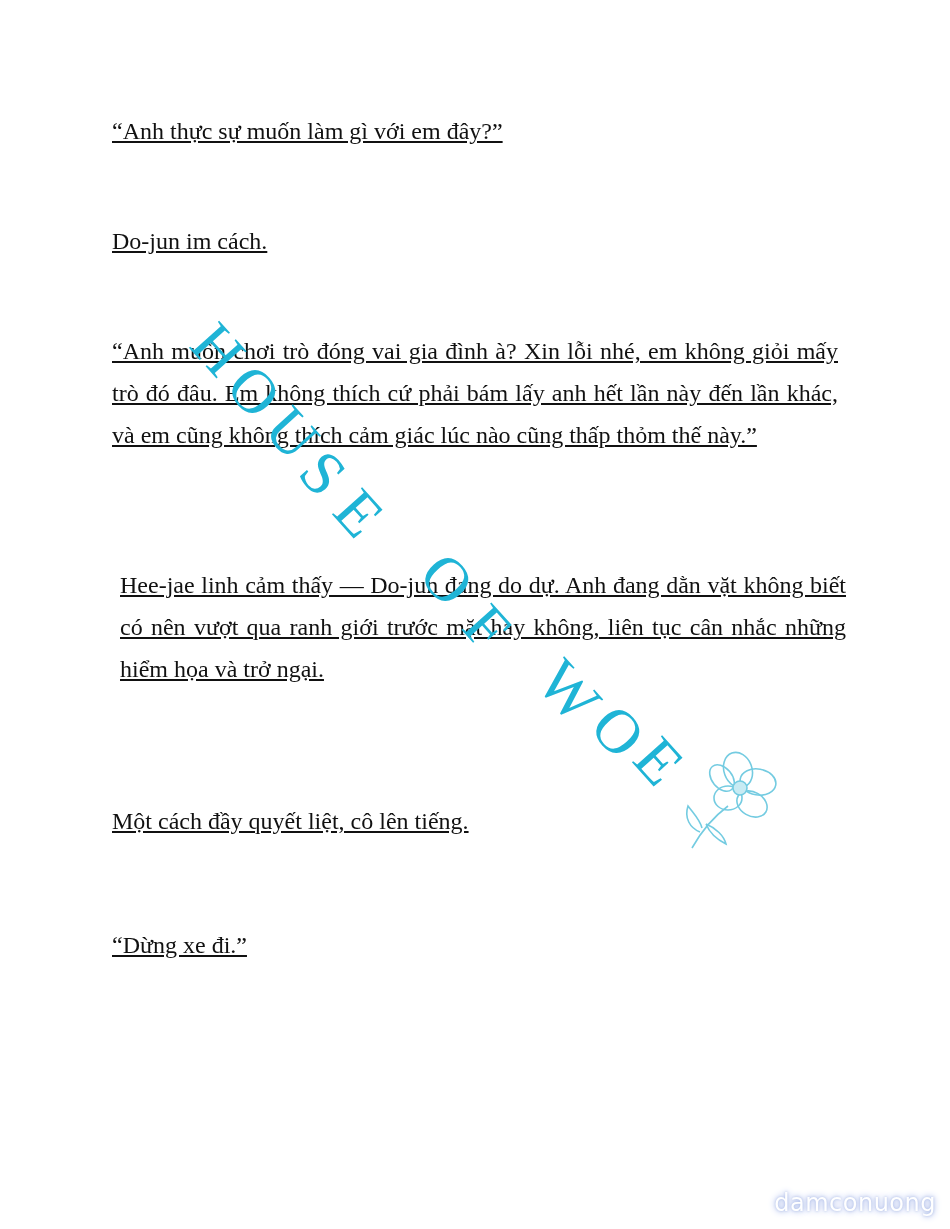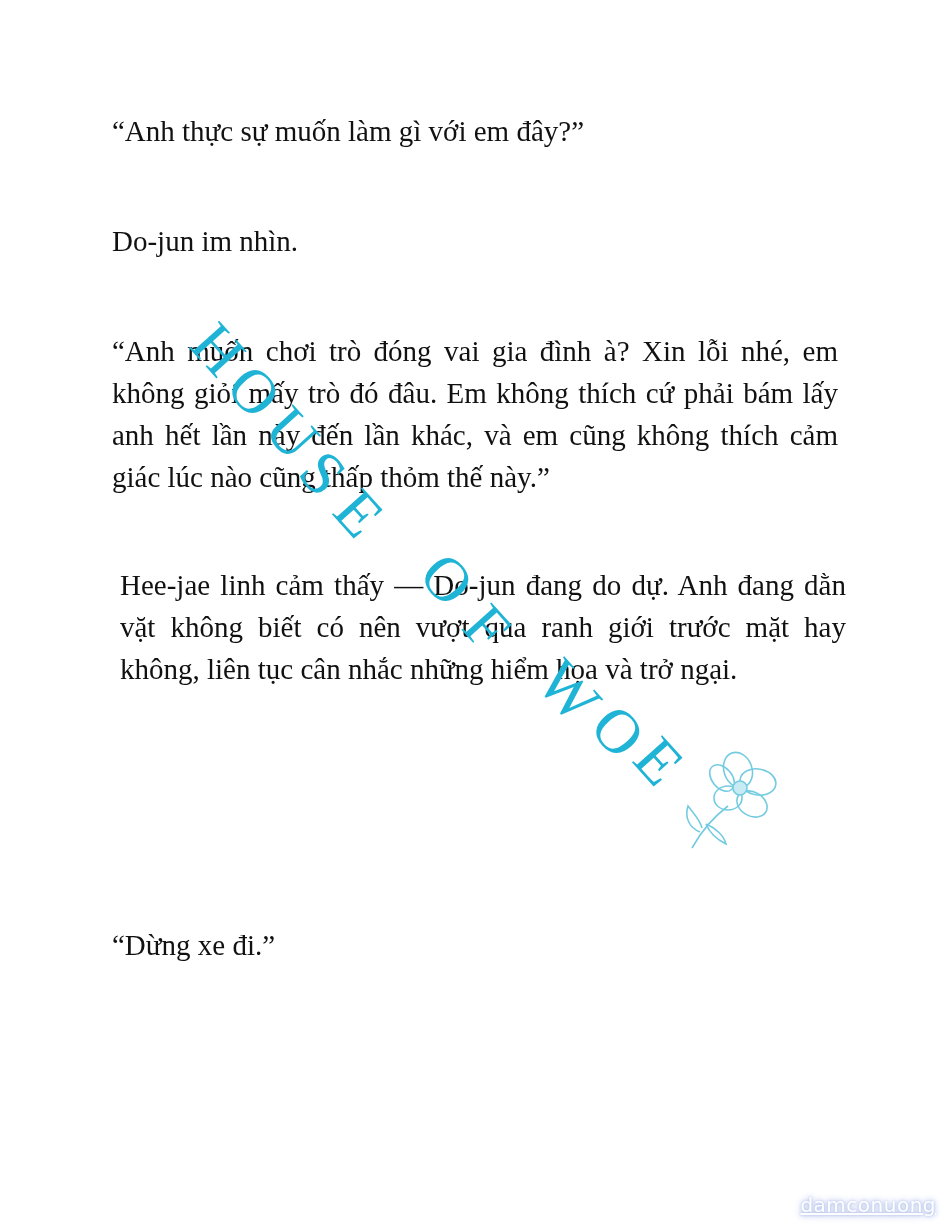--- a/index.html
+++ b/index.html
@@ -20,25 +20,26 @@
       width: 950px;
       height: 1229px;
       background: #ffffff;
     }
     .text-block {
       position: absolute;
       left: 112px;
       width: 726px;
       color: #111111;
       font-family: "Liberation Serif", "DejaVu Serif", serif;
-      font-size: 29px;
+      font-size: 24px;
       line-height: 42px;
       text-align: justify;
       margin: 0;
       z-index: 1;
+      text-decoration: underline;
     }
     .watermark {
       position: absolute;
       left: 0; top: 0;
       width: 950px;
       height: 1229px;
       pointer-events: none;
       z-index: 2;
     }
     .wm-letter {
@@ -55,37 +56,37 @@
       top: 740px;
       width: 110px;
       height: 110px;
       z-index: 2;
     }
     .footer-mark {
       position: absolute;
       right: 14px;
       bottom: 12px;
       font-family: "DejaVu Sans", "Liberation Sans", sans-serif;
-      font-size: 20px;
+      font-size: 24px;
       color: #ffffff;
       letter-spacing: 0.5px;
       text-shadow: 0 0 3px #a7b8e6, 0 0 6px #b9c6ee, 0 0 10px #cdd6f3;
       z-index: 3;
-      text-decoration: underline;
     }
   </style>
 </head>
 <body>
 
 <div class="page">
 
   <p class="text-block" style="top:110px;">“Anh thực sự muốn làm gì với em đây?”</p>
-  <p class="text-block" style="top:220px;">Do-jun im nhìn.</p>
+  <p class="text-block" style="top:220px;">Do-jun im cách.</p>
   <p class="text-block" style="top:330px;">“Anh muốn chơi trò đóng vai gia đình à? Xin lỗi nhé, em không giỏi mấy trò đó đâu. Em không thích cứ phải bám lấy anh hết lần này đến lần khác, và em cũng không thích cảm giác lúc nào cũng thấp thỏm thế này.”</p>
   <p class="text-block" style="top:564px;margin-left:8px;">Hee-jae linh cảm thấy — Do-jun đang do dự. Anh đang dằn vặt không biết có nên vượt qua ranh giới trước mặt hay không, liên tục cân nhắc những hiểm họa và trở ngại.</p>
+  <p class="text-block" style="top:800px;">Một cách đầy quyết liệt, cô lên tiếng.</p>
   <p class="text-block" style="top:924px;">“Dừng xe đi.”</p>
 
   <div class="watermark">
     <span class="wm-letter" style="left:196px; top:318px; transform:rotate(48deg);">H</span>
     <span class="wm-letter" style="left:232px; top:360px; transform:rotate(48deg);">O</span>
     <span class="wm-letter" style="left:270px; top:402px; transform:rotate(48deg);">U</span>
     <span class="wm-letter" style="left:306px; top:442px; transform:rotate(48deg);">S</span>
     <span class="wm-letter" style="left:340px; top:482px; transform:rotate(48deg);">E</span>
     <span class="wm-letter" style="left:425px; top:548px; transform:rotate(48deg);">O</span>
     <span class="wm-letter" style="left:470px; top:596px; transform:rotate(48deg);">F</span>

